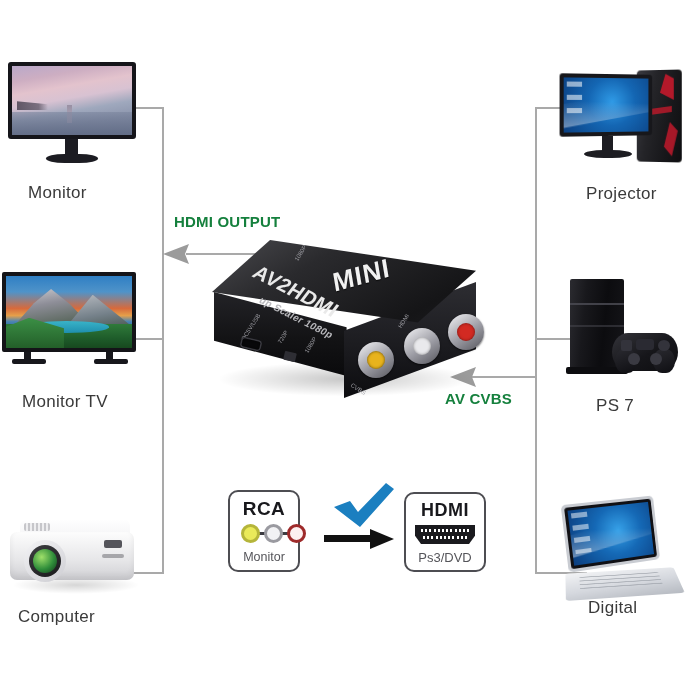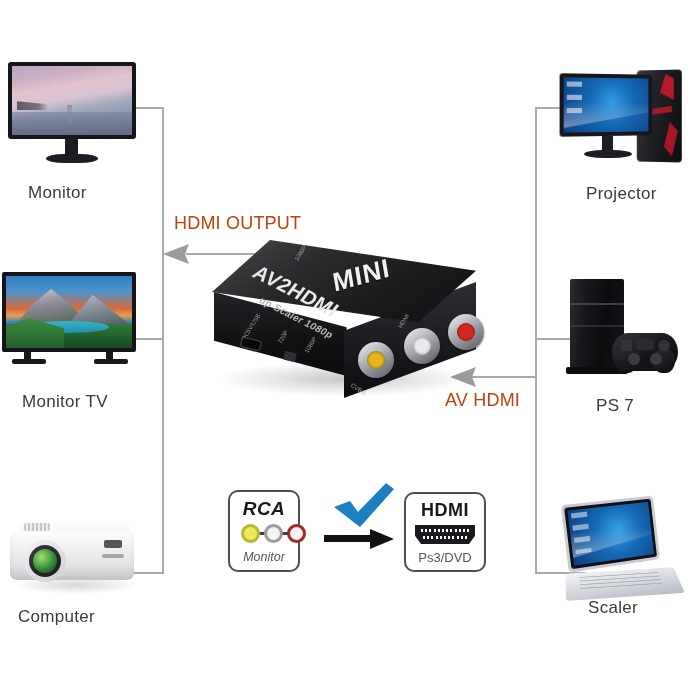--- a/index.html
+++ b/index.html
@@ -9,21 +9,21 @@
     overflow:hidden;
   }
   #stage{position:relative;width:700px;height:700px;background:#fff;}
 
   .abs{position:absolute;}
   .lbl{
     position:absolute;color:#3a3a3a;font-size:17px;
     white-space:nowrap;letter-spacing:.3px;
   }
   .arrow-lbl{
-    position:absolute;color:#c2410c;font-size:18px;font-weight:400;
+    position:absolute;color:#15803d;font-size:15px;font-weight:700;
     white-space:nowrap;letter-spacing:.2px;
   }
 
   
   .bus{position:absolute;background:#a9a9a9;}
   .vbus{width:1.6px;}
   .hbus{height:1.6px;}
 
   
   .mon-screen{
@@ -195,21 +195,21 @@
   <div class="bus hbus" style="left:186px;top:253px;width:138px;"></div>
   <svg class="abs" style="left:163px;top:243px;" width="28" height="22" viewBox="0 0 28 22">
     <path d="M0 11 L26 1 L22 11 L26 21 Z" fill="#9b9b9b"></path>
   </svg>
   <div class="arrow-lbl" style="left:174px;top:213px;">HDMI OUTPUT</div>
 
   <div class="bus hbus" style="left:472px;top:376px;width:64px;"></div>
   <svg class="abs" style="left:450px;top:366px;" width="28" height="22" viewBox="0 0 28 22">
     <path d="M0 11 L26 1 L22 11 L26 21 Z" fill="#9b9b9b"></path>
   </svg>
-  <div class="arrow-lbl" style="left:445px;top:390px;">AV HDMI</div>
+  <div class="arrow-lbl" style="left:445px;top:390px;">AV CVBS</div>
 
   <div class="abs" style="left:8px;top:62px;">
     <div class="mon-screen" style="left:0;top:0;width:128px;height:77px;">
       <div class="mon-pier"></div>
       <div class="mon-sun"></div>
     </div>
     <div class="mon-neck" style="left:57px;top:77px;width:13px;height:17px;"></div>
     <div class="mon-base" style="left:38px;top:92px;width:52px;height:9px;"></div>
   </div>
   <div class="lbl" style="left:28px;top:183px;">Monitor</div>
@@ -283,21 +283,21 @@
     <div class="lt-lid" style="left:8px;top:0;width:96px;height:66px;">
       <div class="lt-screen">
         <div class="lt-swoosh"></div>
         <div class="lt-tiles"></div>
       </div>
     </div>
     <div class="lt-base" style="left:10px;top:58px;width:114px;height:50px;">
       <div class="lt-keys"></div>
     </div>
   </div>
-  <div class="lbl" style="left:588px;top:598px;">Scaler</div>
+  <div class="lbl" style="left:588px;top:598px;">Digital</div>
 
   <div id="conv" style="left:206px;top:236px;width:290px;height:180px;">
 
     <div class="cv-shadow" style="left:14px;top:126px;width:250px;height:34px;"></div>
 
     <div class="cv-front" style="left:8px;top:56px;width:170px;height:84px;"></div>
 
     <div class="cv-right" style="left:138px;top:46px;width:132px;height:116px;"></div>
 
     <div class="cv-top" style="left:6px;top:4px;width:264px;height:118px;"></div>
@@ -322,21 +322,21 @@
     <div class="rca-jack" style="left:198px;top:92px;width:36px;height:36px;">
       <div class="rca-core" style="left:9px;top:9px;width:18px;height:18px;background:#e9e9ec;
                   box-shadow:inset 0 0 3px rgba(0,0,0,.45);"></div>
     </div>
     <div class="rca-jack" style="left:242px;top:78px;width:36px;height:36px;">
       <div class="rca-core" style="left:9px;top:9px;width:18px;height:18px;background:#d22a22;
                   box-shadow:inset 0 0 3px rgba(0,0,0,.5);"></div>
     </div>
   </div>
 
-  <div class="dia-box" style="left:228px;top:490px;width:72px;height:82px;font-style:italic;">
+  <div class="dia-box" style="left:228px;top:490px;width:72px;height:82px;">
     <div class="dia-title" style="top:6px;font-size:19px;">RCA</div>
     <div class="rca-line" style="left:16px;top:40px;width:56px;"></div>
     <div class="rca-dot" style="left:11px;top:32px;width:19px;height:19px;
                 background:#eaea5a;border:3px solid #b5b53a;"></div>
     <div class="rca-dot" style="left:34px;top:32px;width:19px;height:19px;
                 background:#f2f2f4;border:3px solid #9a9aa0;"></div>
     <div class="rca-dot" style="left:57px;top:32px;width:19px;height:19px;
                 background:#fdf0f0;border:3px solid #9e2a2a;"></div>
     <div class="dia-sub" style="top:58px;font-size:12.5px;">Monitor</div>
   </div>

